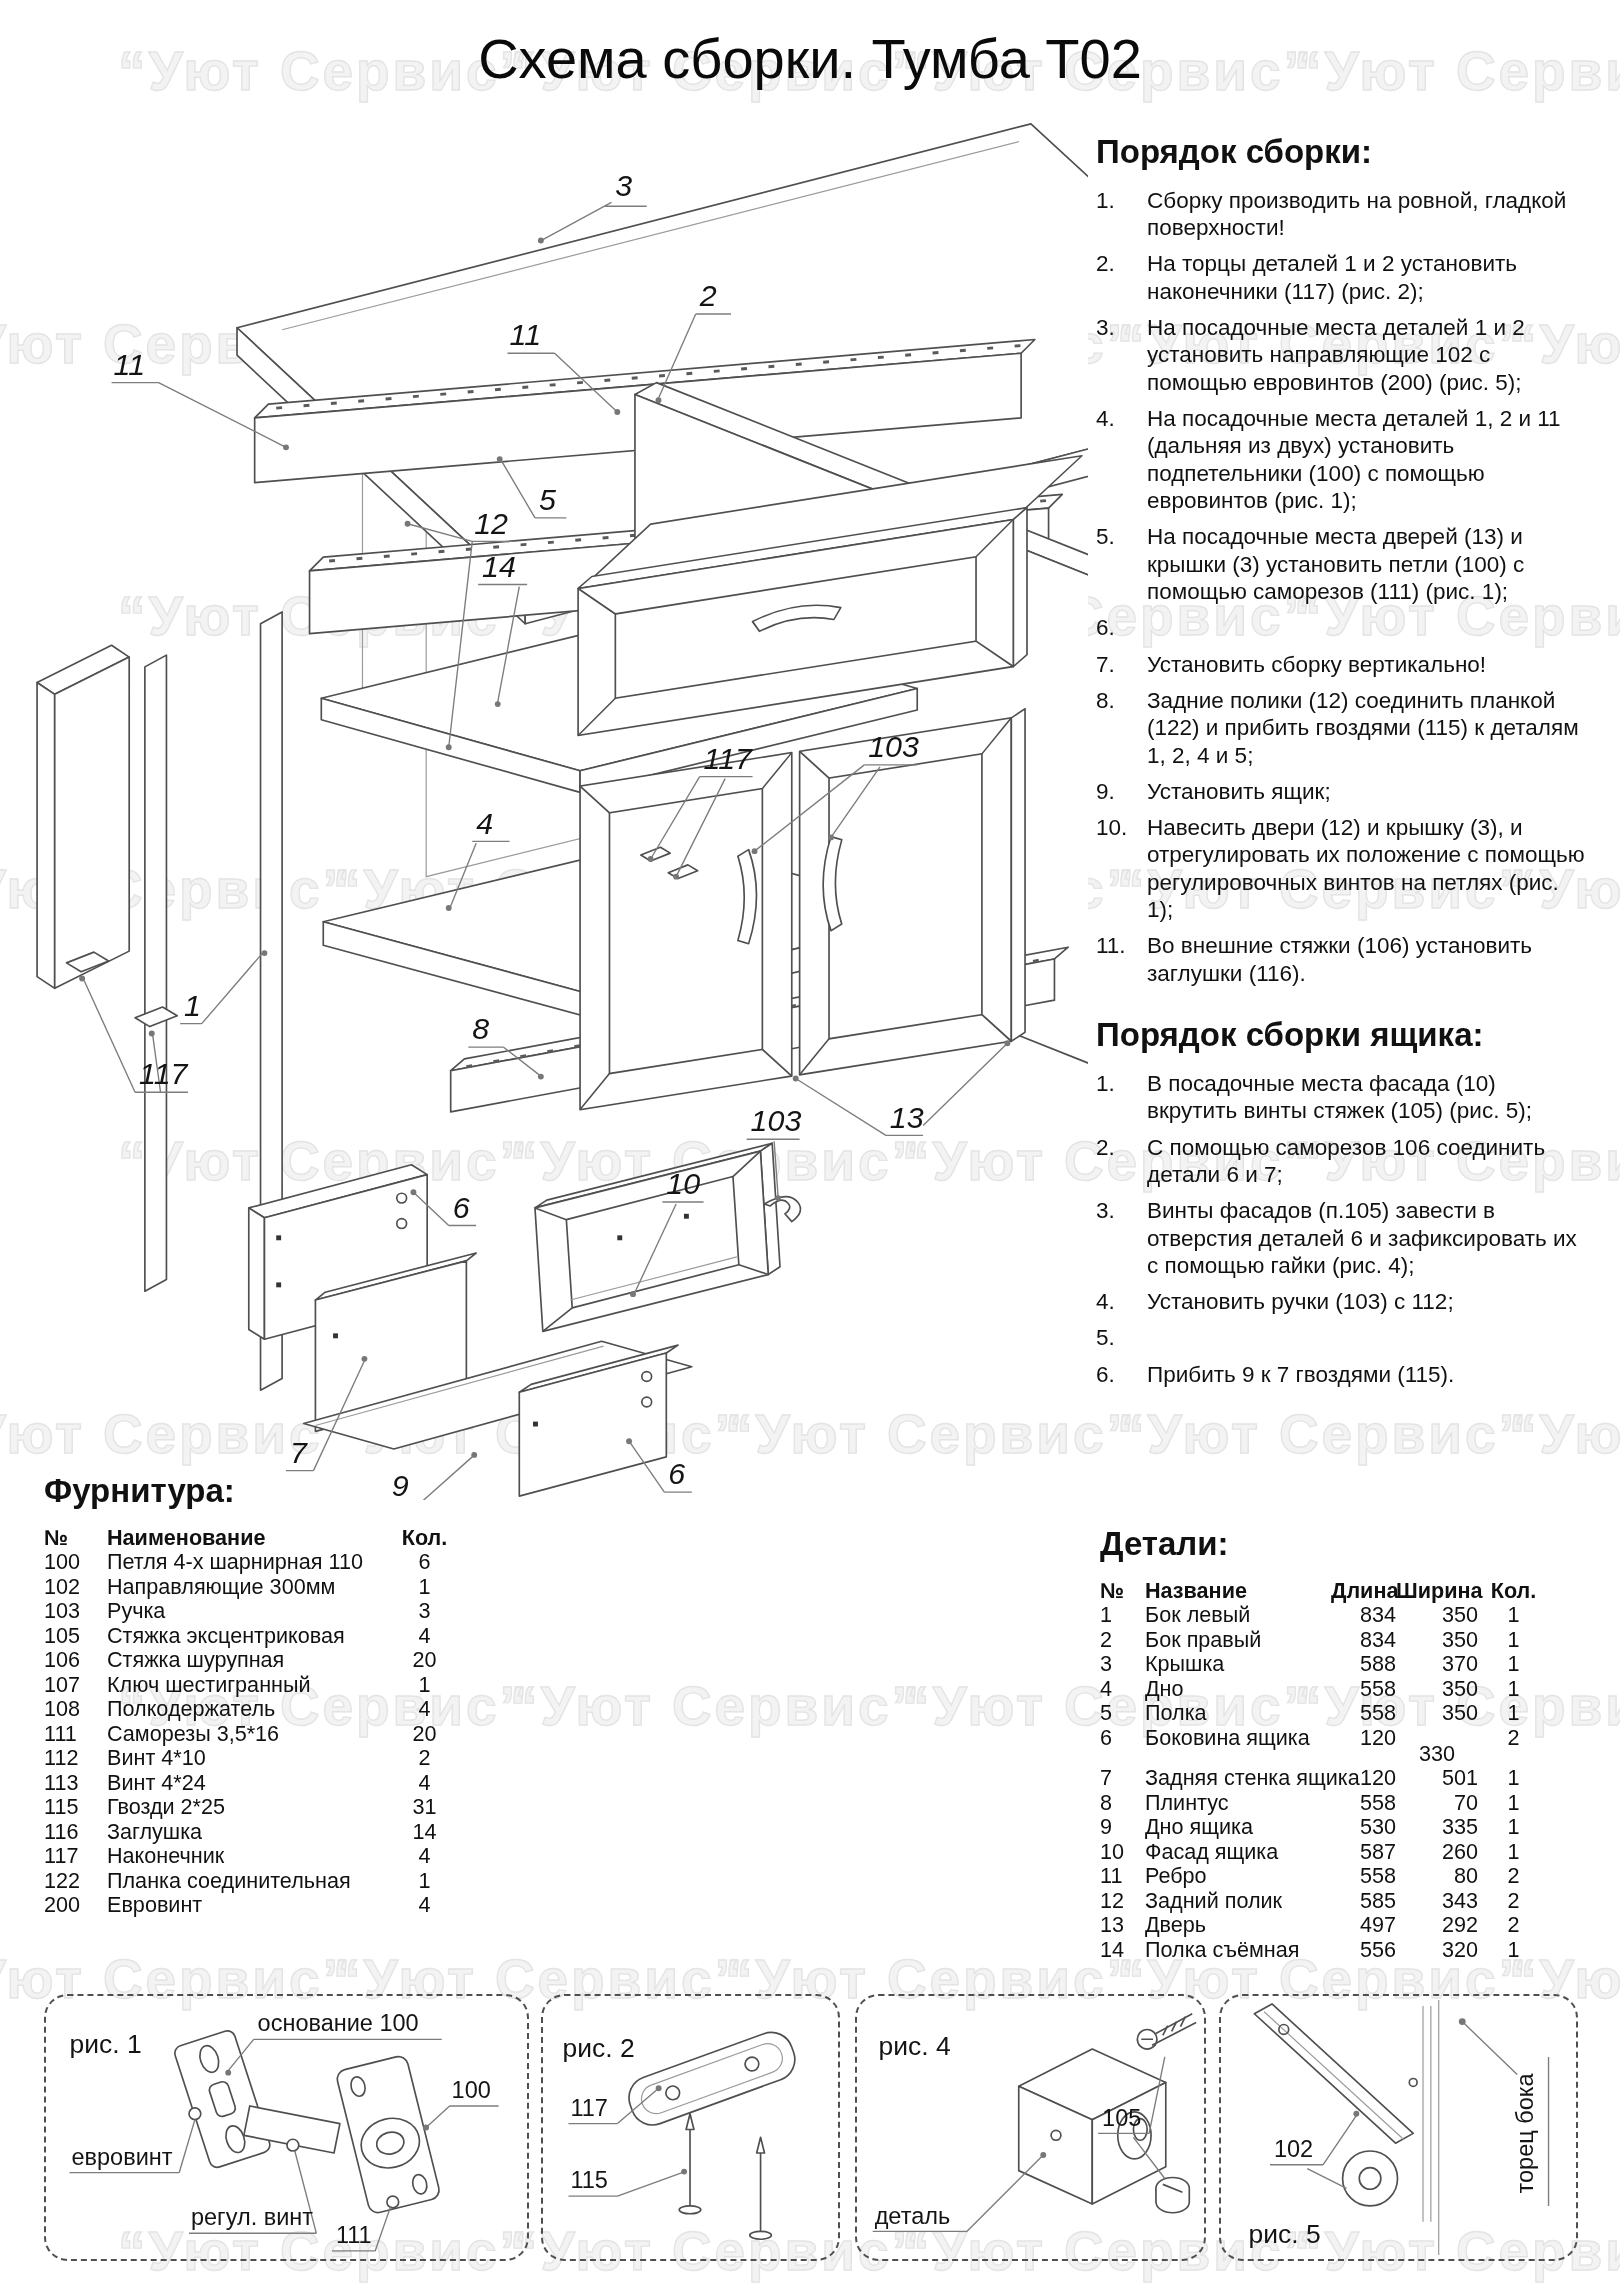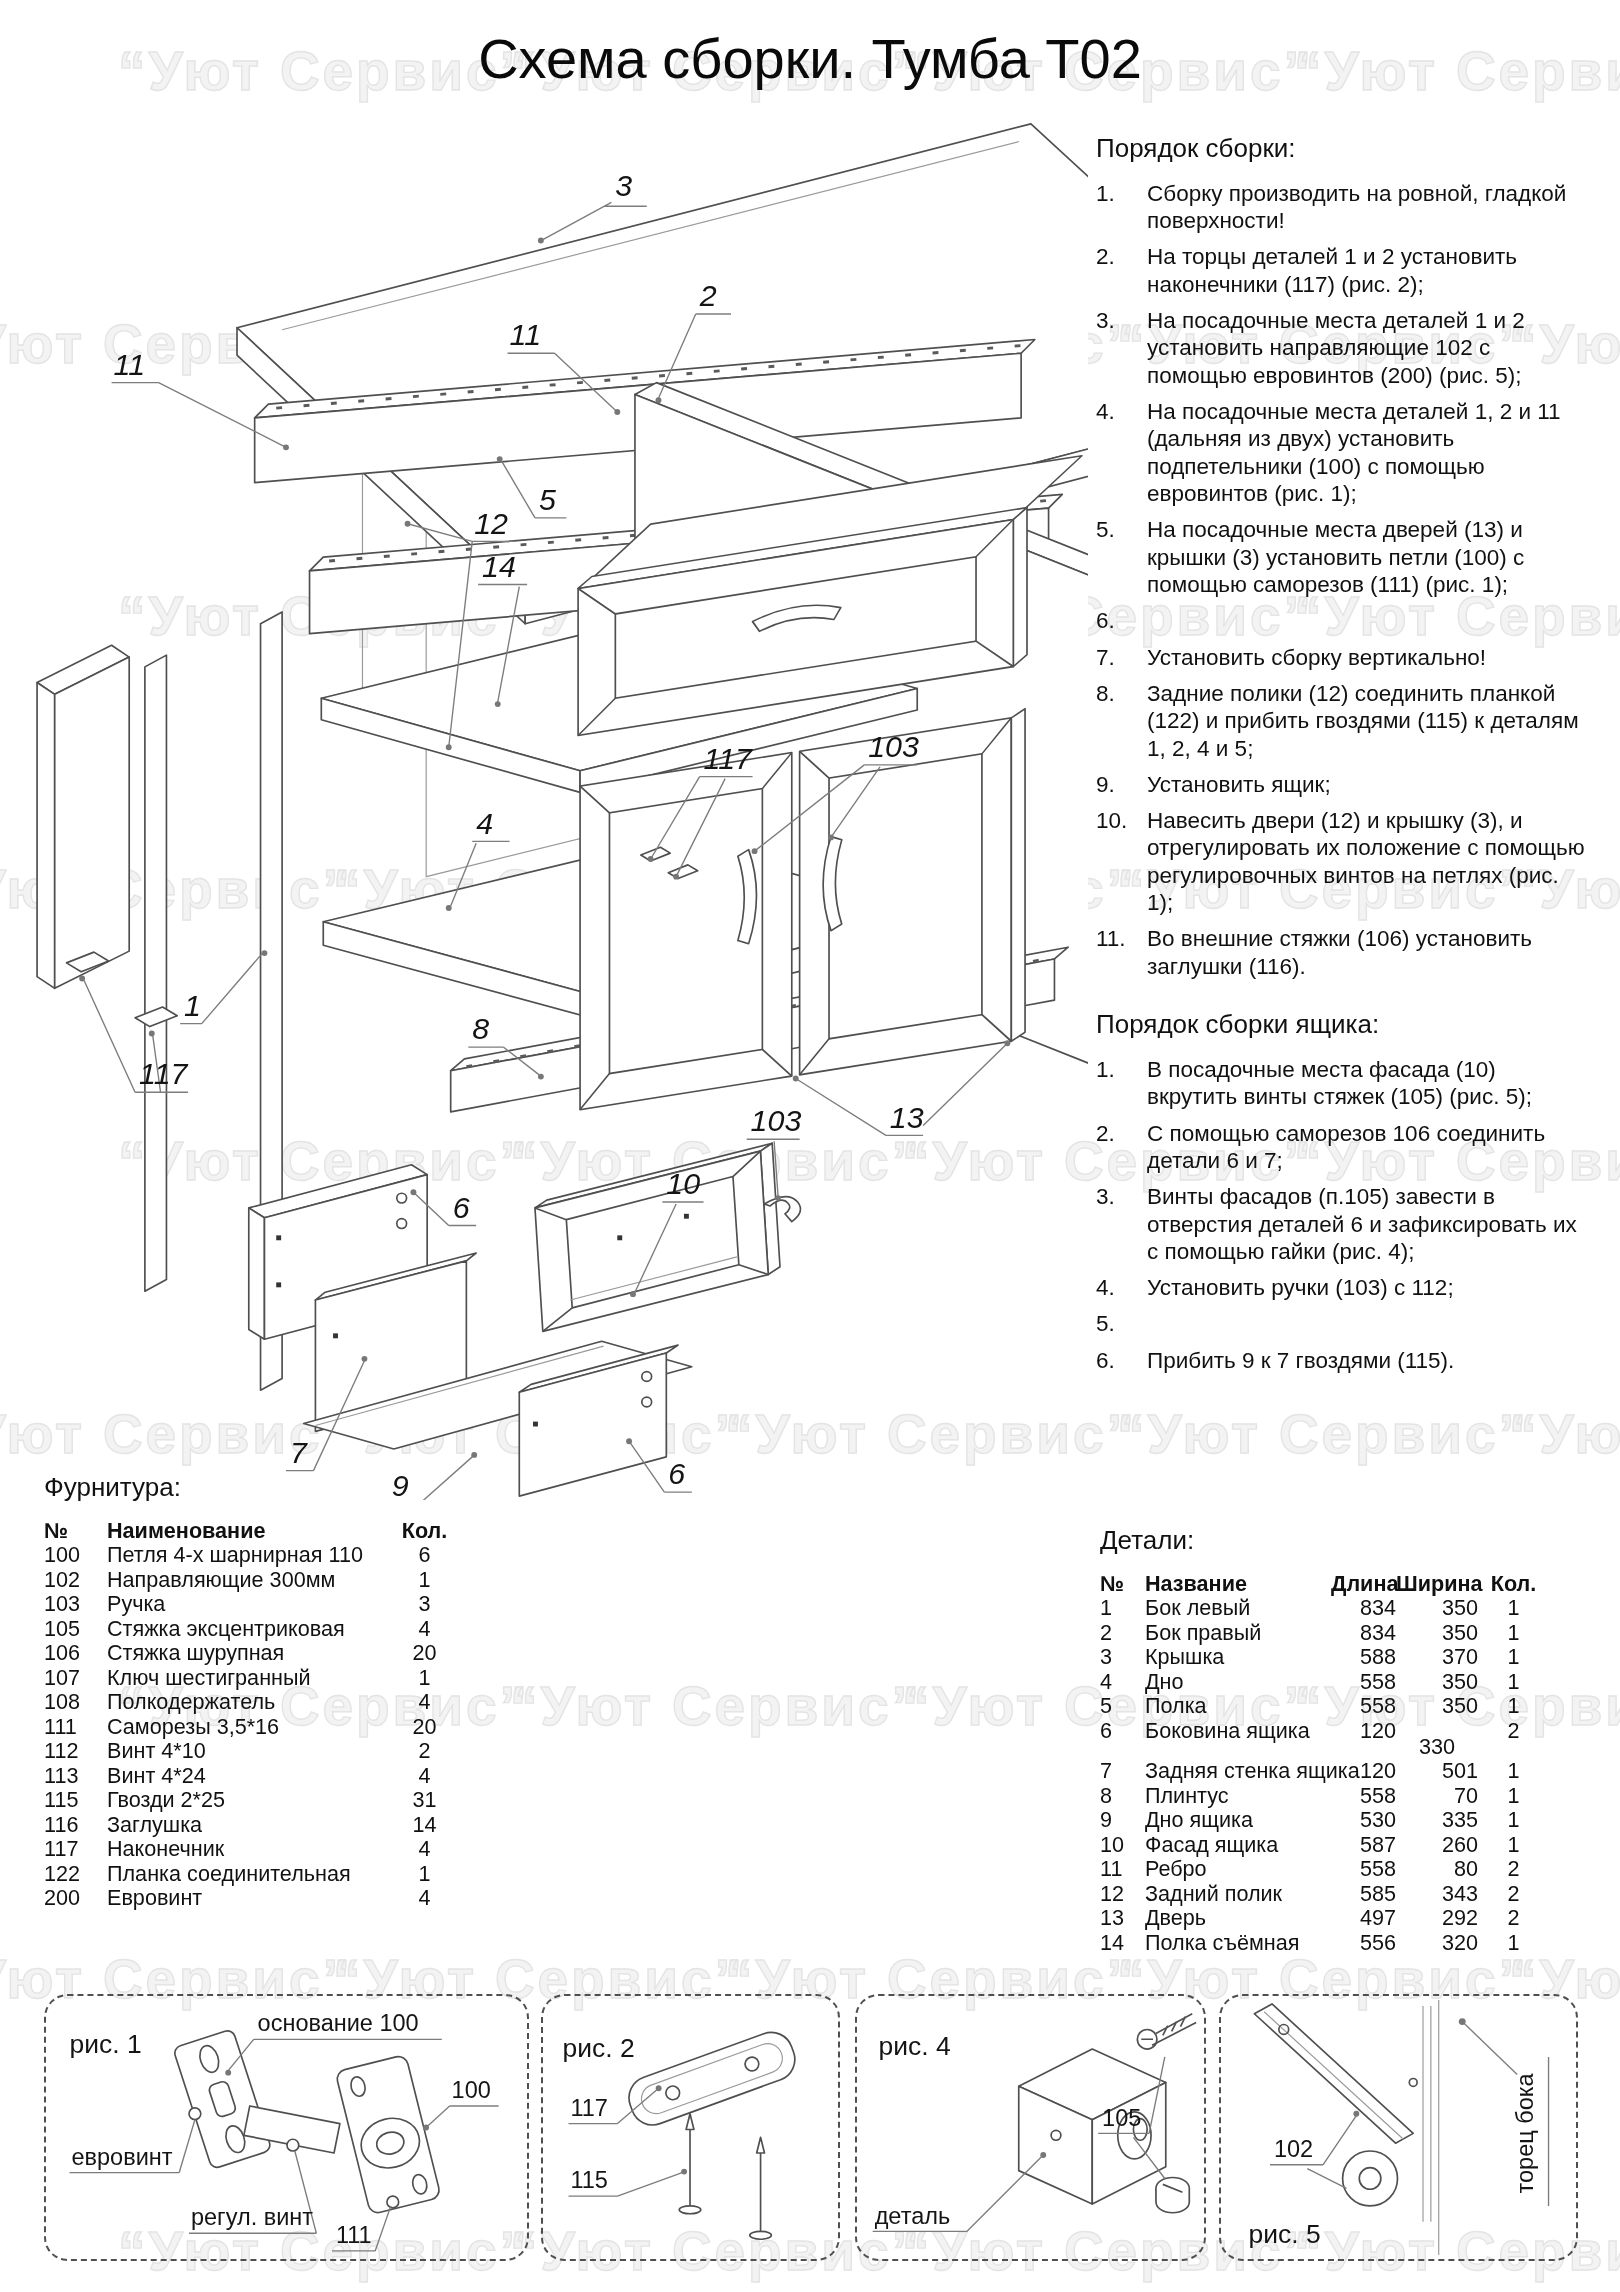--- a/index.html
+++ b/index.html
@@ -4,21 +4,21 @@
 <style>
   html,body{margin:0;padding:0;background:#fff;}
   .page{position:relative;width:1620px;height:2293px;background:#fff;overflow:hidden;
         font-family:"Liberation Sans",sans-serif;color:#111;}
   .wm{position:absolute;z-index:0;font-size:55px;font-weight:700;letter-spacing:2.9px;
       color:#f3f3f3;-webkit-text-stroke:1.4px #e4e4e4;white-space:nowrap;pointer-events:none;}
   .layer{position:absolute;z-index:1;}
   .title{top:25.5px;left:0;width:100%;text-align:center;font-size:56px;color:#0a0a0a;}
   
   .rcol{left:1096px;top:133px;width:490px;}
-  .sec-h{font-size:26px;font-weight:400;margin:0 0 15.7px 0;}
+  .sec-h{font-size:33px;font-weight:700;margin:0 0 15.7px 0;}
   .sec-h.gap{margin-top:29px;}
   .step{display:flex;margin-bottom:8.8px;font-size:22.5px;line-height:27.4px;}
   .step-num{width:51px;flex:none;}
   .step-text{flex:1;}
   
   .hw-block{left:44px;top:1472px;width:470px;}
   .parts-block{left:1100px;top:1525px;width:500px;}
   .tbl{margin-top:15.7px;}
   .trow{display:flex;font-size:21.6px;line-height:24.5px;}
   .trow span{flex:none;white-space:nowrap;overflow:visible;}

